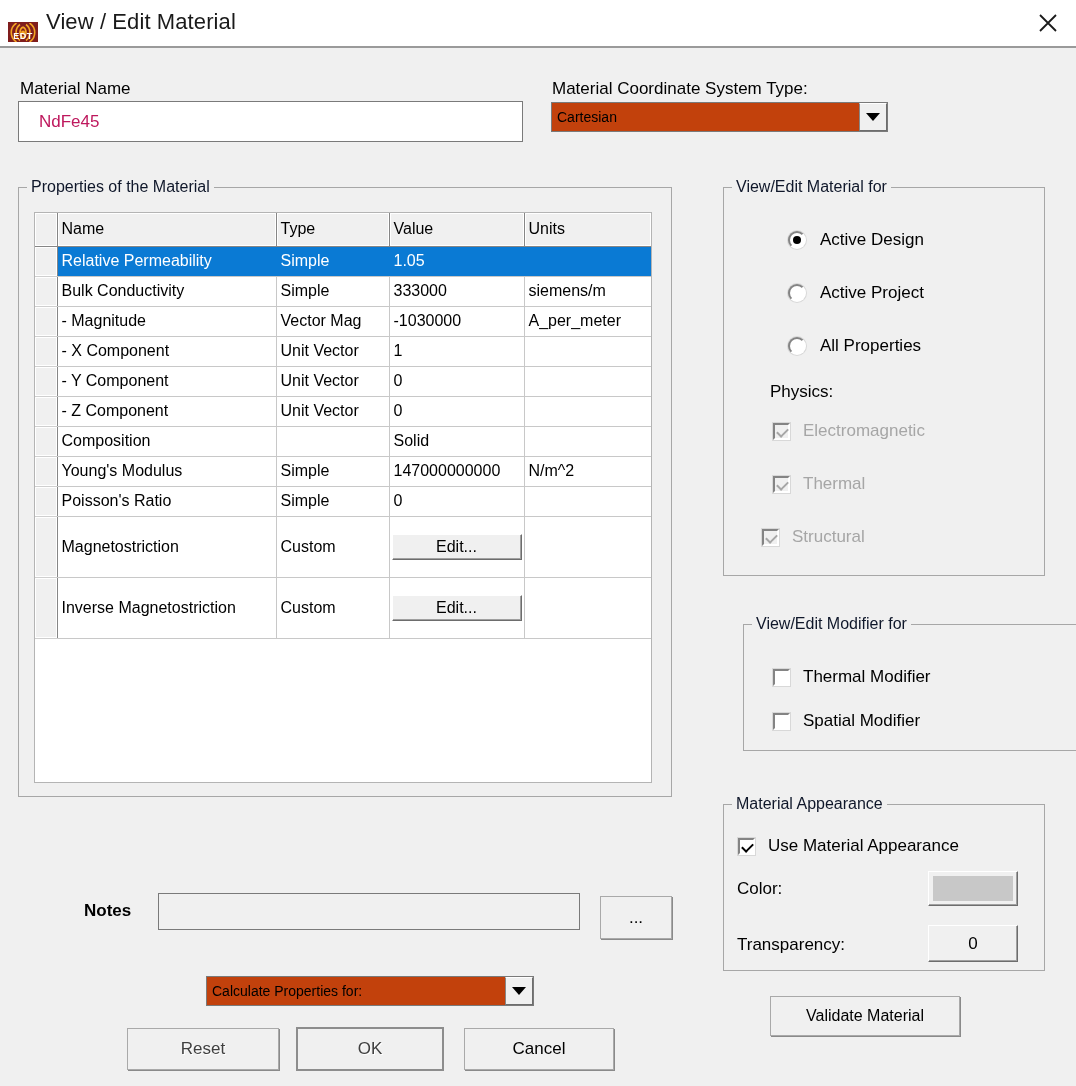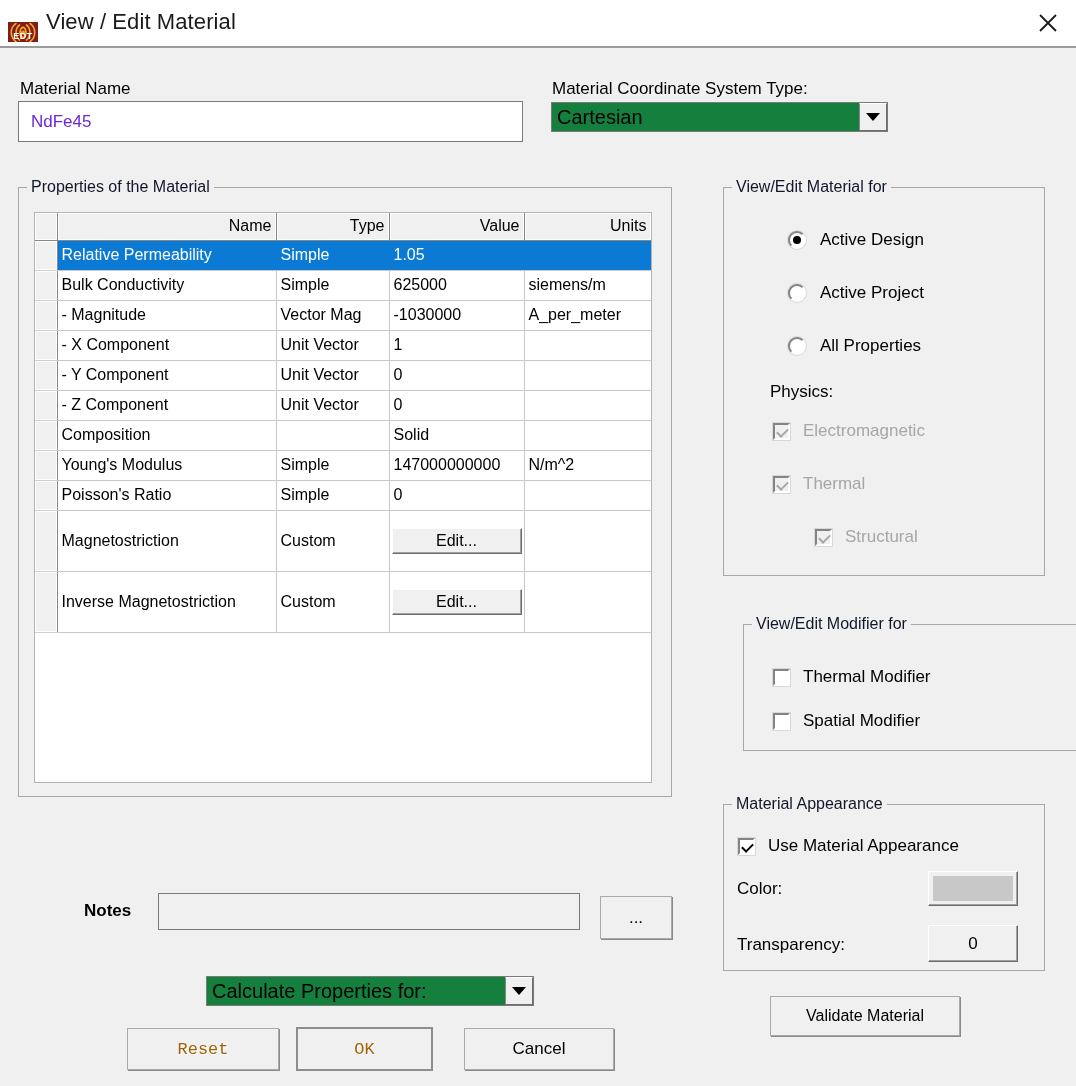--- a/index.html
+++ b/index.html
@@ -48,31 +48,31 @@
   
   .lbl { position: absolute; white-space: nowrap; }
 
   .textbox {
     position: absolute;
     background: #ffffff;
     border: 1px solid #7a7a7a;
     box-sizing: border-box;
     font-family: "Liberation Sans", sans-serif;
     font-size: 17px;
-    padding: 2px 12px;
-    color: #6d28d9;
+    padding: 2px 20px;
+    color: #be185d;
   }
   .textbox.readonly { background:#f0f0f0; }
 
   .combobox {
     position: absolute;
-    background: #15803d;
+    background: #c2410c;
     border: 1px solid #7a7a7a;
     box-sizing: border-box;
-    font-size: 20px;
+    font-size: 14px;
     display: flex; align-items: center;
     cursor: default;
   }
   .combobox .cb-text { padding-left: 5px; flex: 1; white-space: nowrap; overflow: hidden; }
   .combobox .cb-arrow {
     width: 28px; align-self: stretch;
     background: #f0f0f0;
     border-left: 1px solid #878787;
     border-top: 1px solid #ffffff;
     border-right: 1px solid #6d6d6d;
@@ -97,21 +97,21 @@
     box-shadow: inset -1px -1px 0 0 #a0a0a0;
     box-sizing: border-box;
     display: flex; align-items: center; justify-content: center;
     font-size: 17px; color: #000; cursor: default;
     white-space: nowrap;
   }
   .btn.flat {
     border: 1px solid #a9a9a9;
     box-shadow: 1px 1px 0 0 #8a8a8a;
   }
-  .btn.disabled { color: #a16207; text-shadow: 1px 1px 0 #ffffff; font-family: Liberation Mono, monospace; }
+  .btn.disabled { color: #404040; text-shadow: 1px 1px 0 #ffffff; }
   .btn.default {
     border: 2px solid #8d8d8d;
     box-shadow: none;
   }
 
   
   .group { position: absolute; }
   .group > .gborder {
     position: absolute; left: 0; right: 0; top: 9px; bottom: 0;
     border: 1px solid #a7a7a7;
@@ -175,25 +175,25 @@
   #prop-table th, #prop-table td {
     border-right: 1px solid #c8c8c8;
     border-bottom: 1px solid #c8c8c8;
     height: 30px; padding: 0 4px;
     overflow: hidden; white-space: nowrap;
     text-align: left; font-weight: normal;
     box-sizing: border-box;
   }
   #prop-table thead th {
     background: #f0f0f0;
-    text-align: right;
+    text-align: left;
     border-right: 1px solid #868686;
     border-bottom: 1px solid #868686;
     box-shadow: inset -1px -1px 0 0 #ffffff, inset 1px 1px 0 0 #ffffff;
-    height: 27px;
+    height: 33px;
   }
   #prop-table thead th.gutter-h { background:#f0f0f0; }
   #prop-table td.gutter {
     background: #f0f0f0;
     border-right: 1px solid #868686;
     border-bottom: 1px solid #cfcfcf;
     box-shadow: inset -1px -1px 0 0 #ffffff, inset 1px 1px 0 0 #ffffff;
   }
   #prop-table tr.selected td:not(.gutter) { background: #0a7ad4; color: #ffffff; border-right-color: #0a7ad4; }
   #prop-table td.cell-btn { padding: 17px 2px; }
@@ -292,21 +292,21 @@
           <td class="gutter"></td>
           <td>Relative Permeability</td>
           <td>Simple</td>
           <td>1.05</td>
           <td></td>
         </tr>
         <tr>
           <td class="gutter"></td>
           <td>Bulk Conductivity</td>
           <td>Simple</td>
-          <td>625000</td>
+          <td>333000</td>
           <td>siemens/m</td>
         </tr>
         <tr>
           <td class="gutter"></td>
           <td>-  Magnitude</td>
           <td>Vector Mag</td>
           <td>-1030000</td>
           <td>A_per_meter</td>
         </tr>
         <tr>
@@ -400,21 +400,21 @@
       <span class="tick"></span>
     </span>
   <span class="clabel">Electromagnetic</span>
 </div>
 <div class="check-row disabled" style="left:773px; top:474px;">
   <span class="cbox disabled">
       <span class="tick"></span>
     </span>
   <span class="clabel">Thermal</span>
 </div>
-<div class="check-row disabled" style="left:815px; top:527px;">
+<div class="check-row disabled" style="left:762px; top:527px;">
   <span class="cbox disabled">
       <span class="tick"></span>
     </span>
   <span class="clabel">Structural</span>
 </div>
 
 <div class="group" style="left:723px; top:615px; width:374px; height:136px;margin-left:20px;">
   <div class="gborder"></div>
   <div class="gtitle">View/Edit Modifier for</div>
 </div>
@@ -451,14 +451,14 @@
 <div class="btn flat" style="left:600px; top:896px; width:72px; height:43px;">...</div>
 
 <div class="combobox" style="left:206px; top:976px; width:328px; height:30px;">
   <div class="cb-text">Calculate Properties for:</div>
   <div class="cb-arrow">
       <span class="arrow-down"></span>
     </div>
 </div>
 
 <div class="btn flat disabled" style="left:127px; top:1028px; width:152px; height:42px;">Reset</div>
-<div class="btn default disabled" style="left:296px; top:1027px; width:137px; height:44px;">OK</div>
+<div class="btn default disabled" style="left:296px; top:1027px; width:148px; height:44px;">OK</div>
 <div class="btn flat" style="left:464px; top:1028px; width:150px; height:42px;">Cancel</div>
 
 </body></html>

